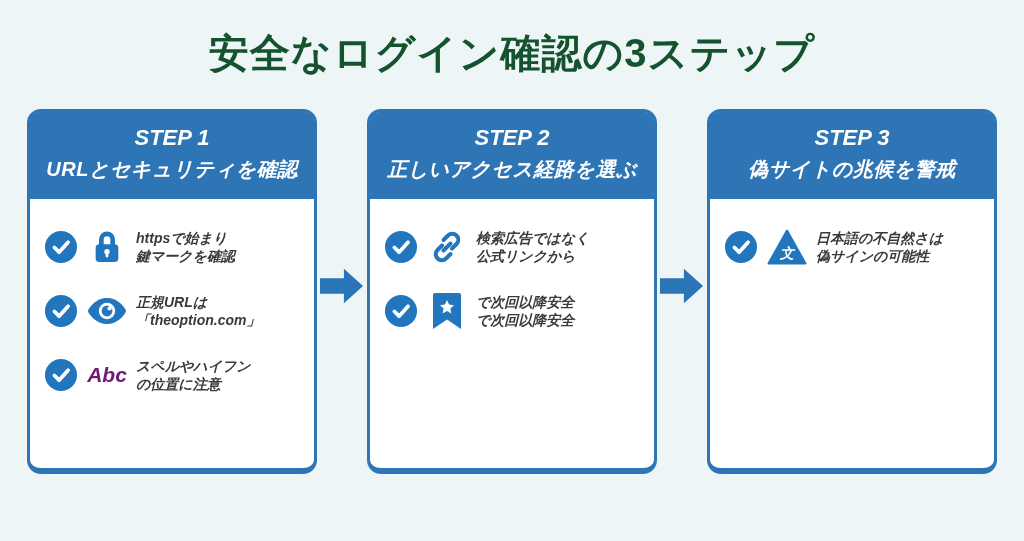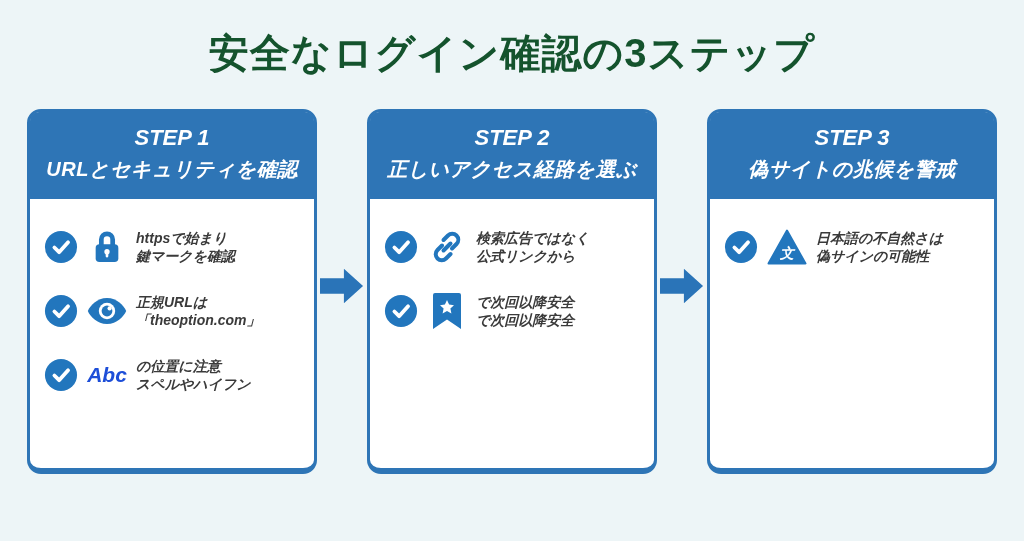--- a/index.html
+++ b/index.html
@@ -65,21 +65,21 @@
   .check-icon{flex:0 0 34px;height:34px;margin-right:9px;}
   .check-icon svg{width:34px;height:34px;display:block;}
   .type-icon{
     flex:0 0 40px;
     height:40px;
     margin-right:9px;
     display:flex;align-items:center;justify-content:center;
   }
   .type-icon svg{display:block;}
   .abc-glyph{
-    color:#1d4ed8;
+    color:#701a75;
     font-weight:bold;
     font-size:21px;
   }
   .item-text{
     font-size:14px;
     font-weight:bold;
     color:#3a3a3a;
     line-height:1.32;
   }
   .item-text span{display:block;white-space:nowrap;}
@@ -150,22 +150,22 @@
         <span class="check-icon">
           <svg viewBox="0 0 36 36">
               <circle cx="18" cy="18" r="17" fill="#2276bd"></circle>
               <path d="M11 18.5 L16 23.5 L25.5 13" stroke="#fff" stroke-width="4" fill="none" stroke-linecap="round" stroke-linejoin="round"></path>
             </svg>
         </span>
         <span class="type-icon">
           <span class="abc-glyph">Abc</span>
         </span>
         <span class="item-text">
+          <span>スペルやハイフン</span>
           <span>の位置に注意</span>
-          <span>スペルやハイフン</span>
         </span>
       </div>
 
     </div>
   </div>
 
   <div class="flow-arrow">
     <svg viewBox="0 0 46 46">
         <polygon points="0,15 25,15 25,5 45,23 25,41 25,31 0,31" fill="#2a74b8"></polygon>
       </svg>

